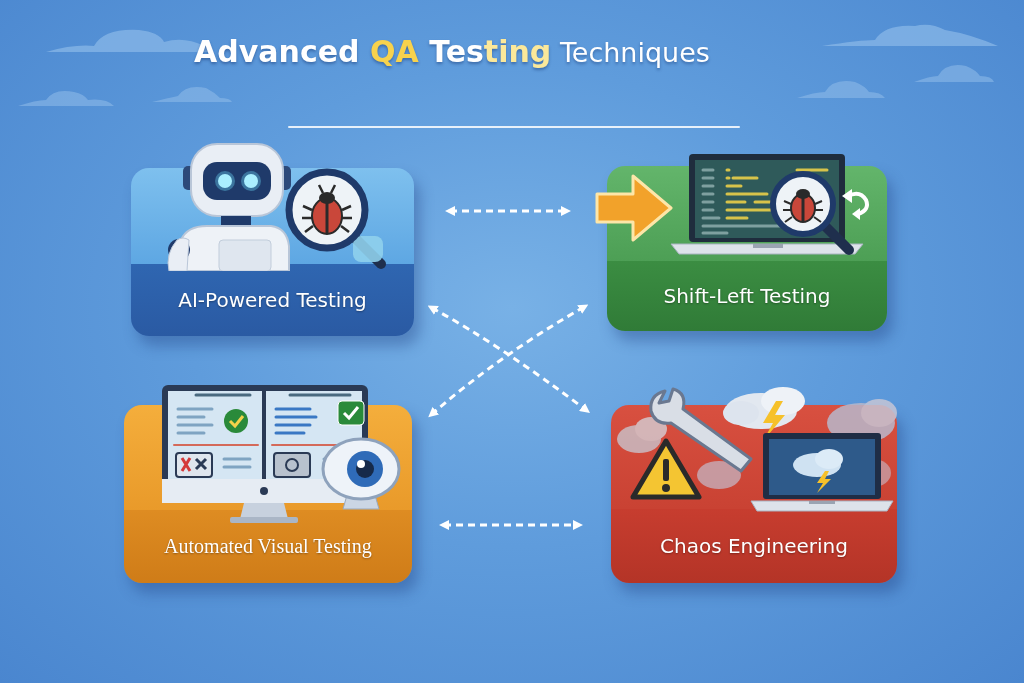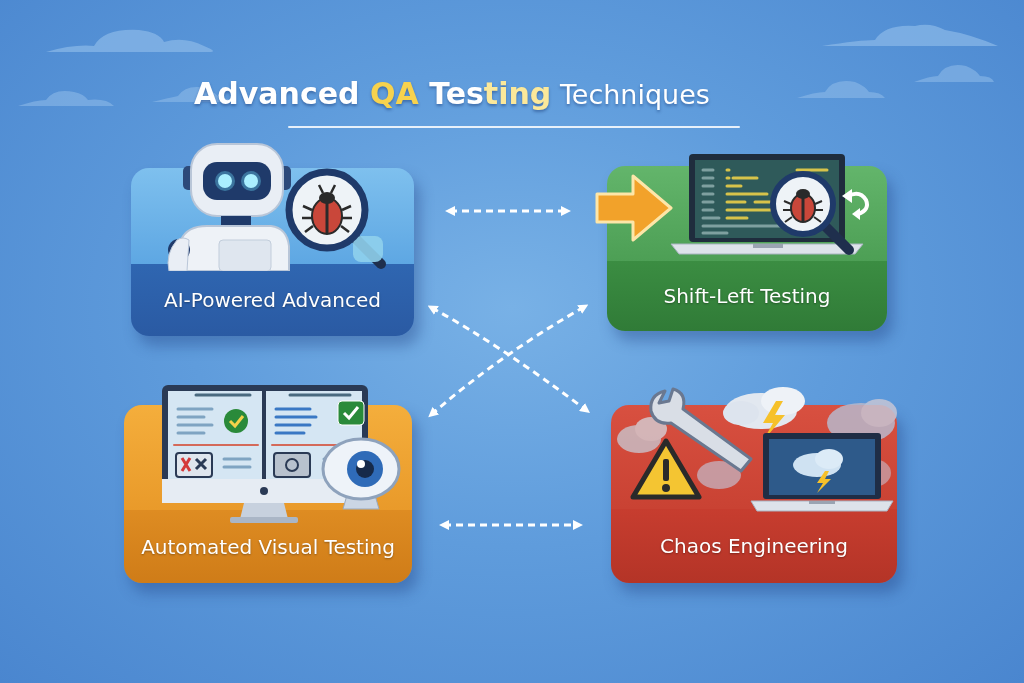--- a/index.html
+++ b/index.html
@@ -2,21 +2,21 @@
 <html><head>
   <meta charset="utf-8">
   <style>
     html, body { margin: 0; padding: 0; }
     body {
       width: 1024px; height: 683px; overflow: hidden; position: relative;
       font-family: "DejaVu Sans", "Liberation Sans", sans-serif;
       background: radial-gradient(ellipse at 50% 45%, #78b1e6 0%, #5f9cdc 45%, #4a86cf 100%);
     }
     .cloud { position: absolute; }
-    .title-wrap { position: absolute; left: 0; top: 32px; width: 904px; text-align: center; color: #fff; margin-top: 42px; }
+    .title-wrap { position: absolute; left: 0; top: 32px; width: 904px; text-align: center; color: #fff; }
     .title-line1 { font-size: 30px; line-height: 40px; text-shadow: 0 2px 3px rgba(20,50,110,0.45); }
     .title-line1 .b { font-weight: bold; }
     .title-line1 .qa { font-weight: bold; color: #f7d24d; }
     .title-line1 .ting { font-weight: bold; color: #fbe89a; }
     .title-line1 .light { font-weight: normal; font-size: 27px; }
     .title-line2 { font-size: 27px; line-height: 40px; text-shadow: 0 2px 3px rgba(20,50,110,0.45); }
     .title-rule { position: absolute; left: 288px; top: 126px; width: 452px; height: 2px; background: rgba(255,255,255,0.85); border-radius: 1px; }
 
     .card { position: absolute; border-radius: 18px; box-shadow: 6px 10px 14px rgba(25,55,120,0.35); overflow: visible; }
     .card-top { position: absolute; left: 0; top: 0; right: 0; border-radius: 18px 18px 0 0; }
@@ -24,21 +24,21 @@
     .card-art { position: absolute; }
 
     #card-ai { left: 131px; top: 168px; width: 283px; height: 168px; }
     #card-ai .card-top { height: 96px; background: linear-gradient(180deg, #7ec0ee, #5ea7e3); }
     #card-ai .card-bottom { height: 72px; background: linear-gradient(180deg, #2f66b1, #2a5aa3); }
 
     #card-shift { left: 607px; top: 166px; width: 280px; height: 165px; text-align: right; }
     #card-shift .card-top { height: 95px; background: linear-gradient(180deg, #63b56b, #4d9f55); }
     #card-shift .card-bottom { height: 70px; background: linear-gradient(180deg, #3b8d42, #307b37); }
 
-    #card-visual { left: 124px; top: 405px; width: 288px; height: 178px; }
+    #card-visual { left: 124px; top: 405px; width: 288px; height: 178px; font-family: Liberation Serif, serif; }
     #card-visual .card-top { height: 105px; background: linear-gradient(180deg, #f4ae3c, #e99a2a); }
     #card-visual .card-bottom { height: 73px; background: linear-gradient(180deg, #de8c22, #cf7c18); }
 
     #card-chaos { left: 611px; top: 405px; width: 286px; height: 178px; }
     #card-chaos .card-top { height: 104px; background: linear-gradient(180deg, #d85040, #c94233); }
     #card-chaos .card-bottom { height: 74px; background: linear-gradient(180deg, #c73d2f, #b43427); }
 
     .arrows { position: absolute; left: 0; top: 0; }
   </style>
 </head>
@@ -78,21 +78,21 @@
     <line x1="450" y1="211" x2="566" y2="211" marker-start="url(#ah)" marker-end="url(#ah)"></line>
     <path d="M432 308 Q500 345 586 410" marker-start="url(#ah)" marker-end="url(#ah)"></path>
     <path d="M584 307 Q500 355 432 414" marker-start="url(#ah)" marker-end="url(#ah)"></path>
     <line x1="444" y1="525" x2="578" y2="525" marker-start="url(#ah)" marker-end="url(#ah)"></line>
   </g>
 </svg>
 
 <div class="card" id="card-ai">
   <div class="card-top"></div>
   <div class="card-bottom">
-      <span>AI-Powered Advanced</span>
+      <span>AI-Powered Testing</span>
     </div>
   <svg class="card-art" style="left:16px;top:-32px" width="160" height="135" viewBox="0 0 160 135">
 
     <rect x="36" y="30" width="12" height="24" rx="5" fill="#2d4a7a"></rect>
     <rect x="132" y="30" width="12" height="24" rx="5" fill="#2d4a7a"></rect>
 
     <rect x="44" y="8" width="92" height="72" rx="26" fill="#e9eef5" stroke="#b9c6d8" stroke-width="2"></rect>
     <rect x="56" y="26" width="68" height="38" rx="14" fill="#1f3a6a"></rect>
     <circle cx="78" cy="45" r="7" fill="#c9f6ff"></circle>
       <circle cx="78" cy="45" r="10" fill="#6fe3ff" opacity="0.35"></circle>

